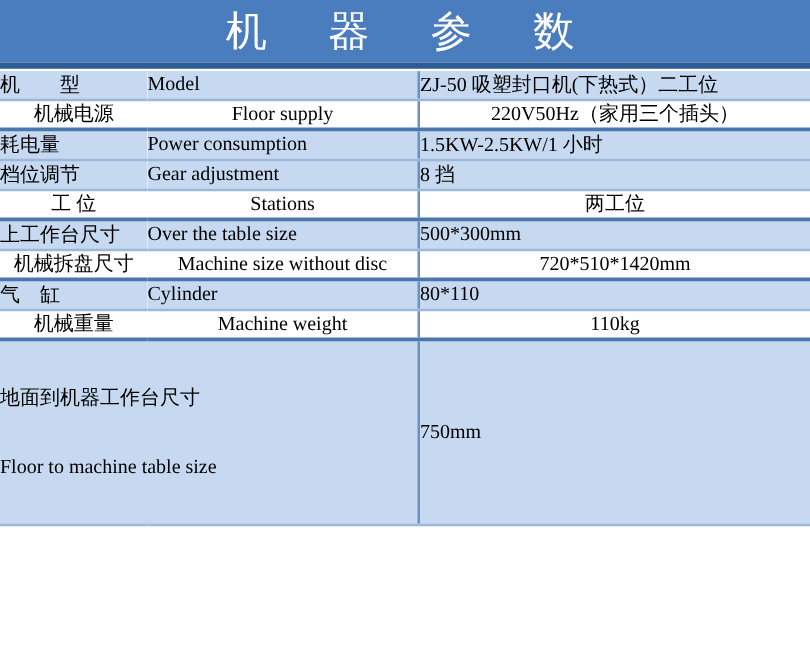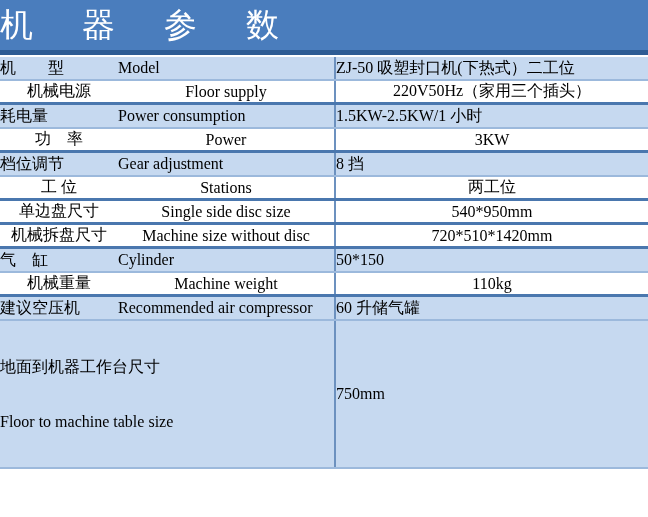--- a/index.html
+++ b/index.html
@@ -13,20 +13,21 @@
   }
   .page {
     width: 648px;
     height: 517px;
   }
   .title-band {
     height: 50px;
     background: var(--header-bg, #4a7dbd);
     display: flex;
     align-items: center;
+    justify-content: center;
   }
   .page-title {
     color: var(--title-text, #ffffff);
     font-size: 33px;
     letter-spacing: 8px;
     white-space: pre;
   }
   .title-strip {
     height: 5px;
     background: var(--header-strip, #2e5c94);
@@ -90,59 +91,49 @@
         <tr class="plain">
     <td class="cn">机械电源</td>
     <td class="en">Floor supply</td>
     <td class="val">220V50Hz（家用三个插头）</td>
   </tr>
         <tr class="band">
     <td class="cn">耗电量</td>
     <td class="en">Power consumption</td>
     <td class="val">1.5KW-2.5KW/1 小时</td>
   </tr>
-        <tr class="plain">
-    <td class="cn">功　率</td>
-    <td class="en">Power</td>
-    <td class="val">3KW</td>
-  </tr>
         <tr class="band">
     <td class="cn">档位调节</td>
     <td class="en">Gear adjustment</td>
     <td class="val">8 挡</td>
   </tr>
         <tr class="plain">
     <td class="cn">工 位</td>
     <td class="en">Stations</td>
     <td class="val">两工位</td>
   </tr>
-        <tr class="plain">
-    <td class="cn">单边盘尺寸</td>
-    <td class="en">Single side disc size</td>
-    <td class="val">540*950mm</td>
+        <tr class="band">
+    <td class="cn">上工作台尺寸</td>
+    <td class="en">Over the table size</td>
+    <td class="val">500*300mm</td>
   </tr>
         <tr class="plain">
     <td class="cn">机械拆盘尺寸</td>
     <td class="en">Machine size without disc</td>
     <td class="val">720*510*1420mm</td>
   </tr>
         <tr class="band">
     <td class="cn">气　缸</td>
     <td class="en">Cylinder</td>
-    <td class="val">50*150</td>
+    <td class="val">80*110</td>
   </tr>
         <tr class="plain">
     <td class="cn">机械重量</td>
     <td class="en">Machine weight</td>
     <td class="val">110kg</td>
-  </tr>
-        <tr class="band">
-    <td class="cn">建议空压机</td>
-    <td class="en">Recommended air compressor</td>
-    <td class="val">60 升储气罐</td>
   </tr>
         <tr class="band tall">
     <td class="cnen" colspan="2">
       <div class="cn-line">地面到机器工作台尺寸</div>
       <div class="en-line">Floor to machine table size</div>
     </td>
     <td class="val">750mm</td>
   </tr>
       </tbody>
   </table>

